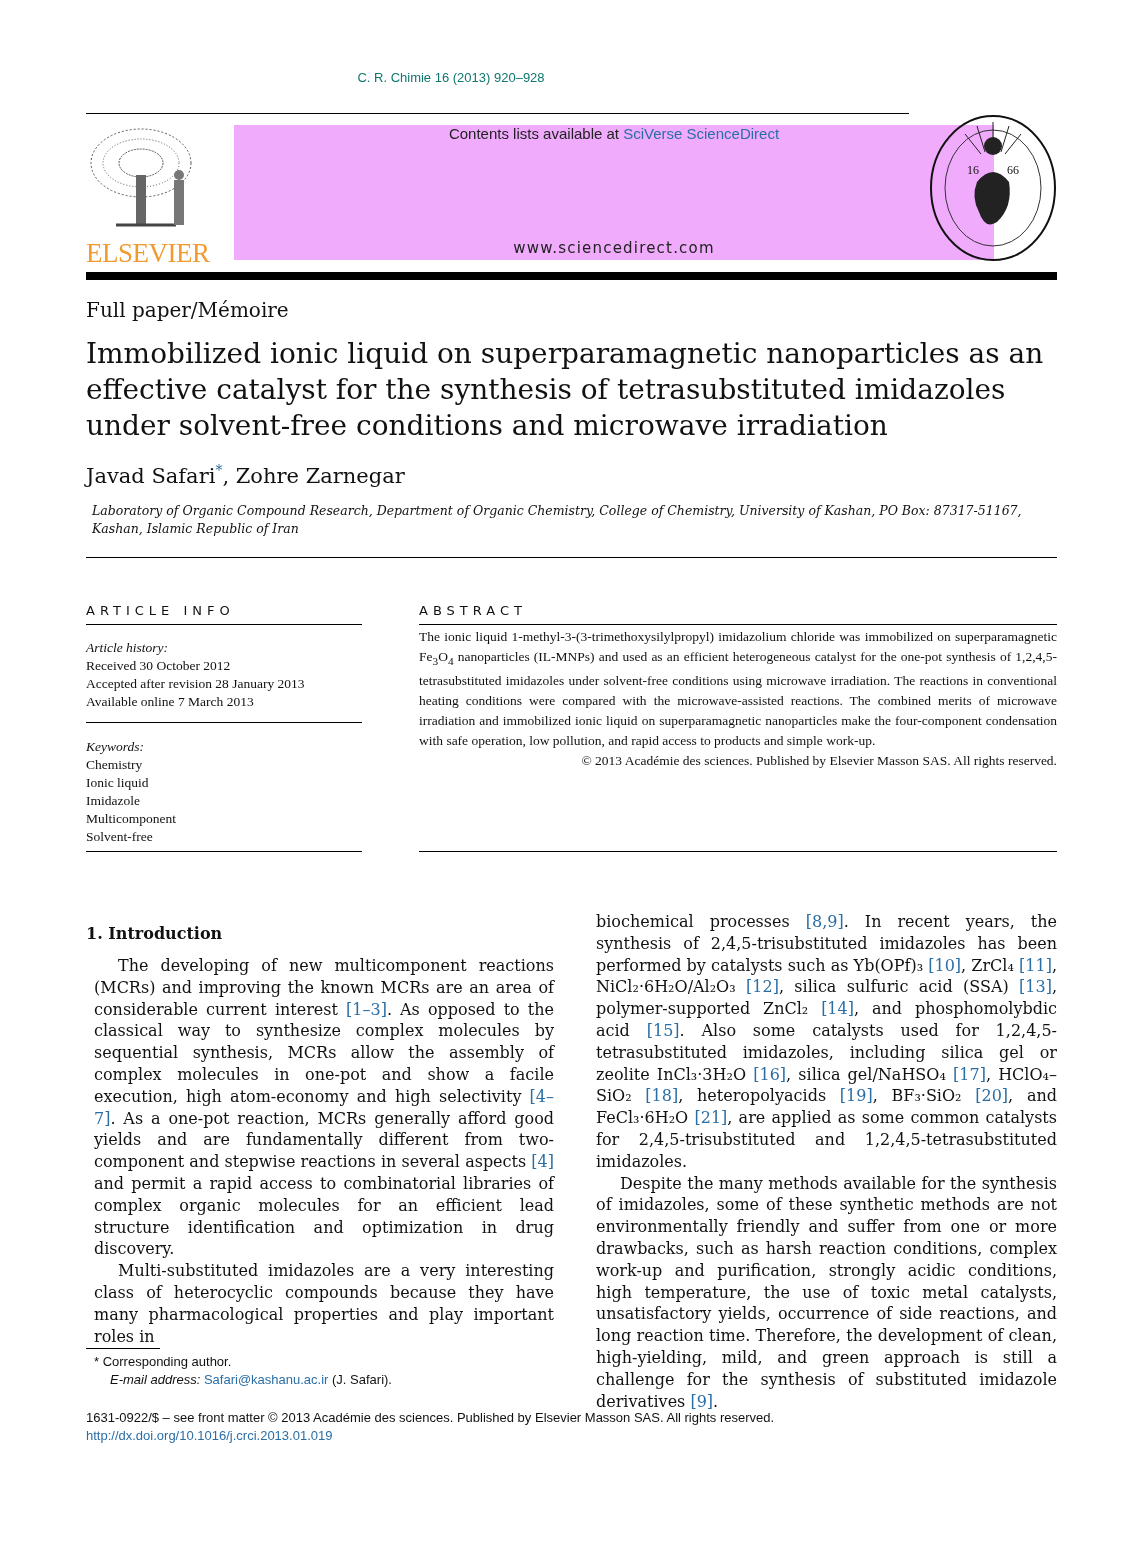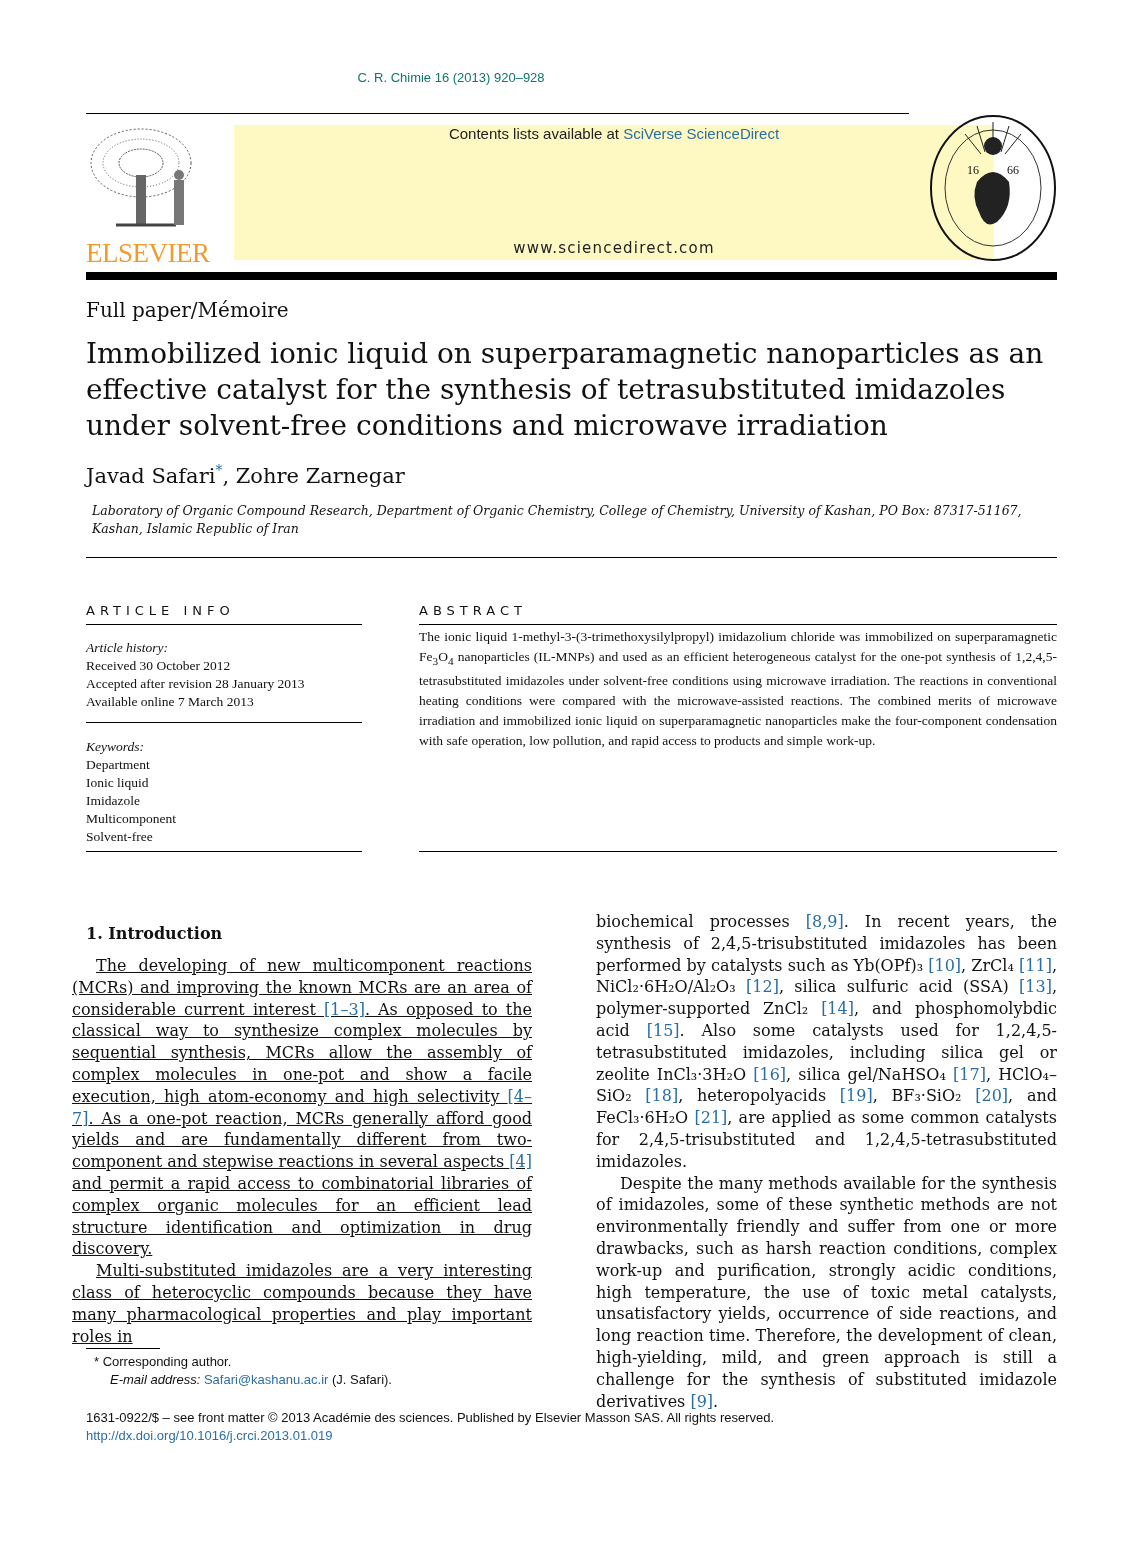--- a/index.html
+++ b/index.html
@@ -1,21 +1,21 @@
 <!DOCTYPE html>
 <html><head>
 <meta charset="utf-8">
 <style>
   html,body{margin:0;padding:0;background:#fff;}
   body{width:1134px;height:1548px;position:relative;font-family:"DejaVu Serif","Liberation Serif",serif;color:#111;overflow:hidden;}
   .abs{position:absolute;margin-top:12px;}
   .link{color:#2a6ea6;}
   .citation{position:absolute;top:70px;left:0;width:902px;text-align:center;font-family:"Liberation Sans",sans-serif;font-size:13px;color:#0f766e;}
   .topline{position:absolute;top:113px;left:86px;width:823px;height:1px;background:#000;}
-  .banner{position:absolute;top:125px;left:234px;width:760px;height:135px;background:#fef9c3;}
+  .banner{position:absolute;top:125px;left:234px;width:760px;height:135px;background:#f0abfc;}
   .banner .contents{position:absolute;top:0;width:100%;text-align:center;font-family:"Liberation Sans",sans-serif;font-size:15px;color:#222;}
   .banner .jtitle{position:absolute;top:46px;width:100%;text-align:center;font-size:30px;font-family:"Liberation Serif",serif;color:#111;}
   .banner .url{position:absolute;top:114px;width:100%;text-align:center;font-family:"DejaVu Sans",sans-serif;font-size:15px;letter-spacing:1.2px;color:#222;}
   .elsevier-logo{position:absolute;top:125px;left:86px;width:125px;height:140px;}
   .elsevier-word{position:absolute;top:238px;left:86px;font-family:"Liberation Serif",serif;font-size:27px;color:#f29a2e;letter-spacing:-0.5px;}
   .academie-logo{position:absolute;top:112px;left:927px;width:132px;height:152px;}
   .thickbar{position:absolute;top:272px;left:86px;width:971px;height:8px;background:#000;}
   .section-type{position:absolute;top:298px;left:86px;font-size:20px;font-family:"DejaVu Serif",serif;}
   .title{position:absolute;top:336px;left:86px;width:960px;font-size:28px;line-height:36px;font-family:"DejaVu Serif",serif;}
   .authors{position:absolute;top:462px;left:86px;font-size:21px;}
@@ -87,37 +87,38 @@
 <div class="hr" style="top:624px;left:86px;width:276px;"></div>
 <div class="abs small" style="top:627px;left:86px;font-family:'Liberation Serif',serif;font-size:13.5px;">
   <div style="font-style:italic;">Article history:</div>
   <div>Received 30 October 2012</div>
   <div>Accepted after revision 28 January 2013</div>
   <div>Available online 7 March 2013</div>
 </div>
 <div class="hr" style="top:722px;left:86px;width:276px;"></div>
 <div class="abs small" style="top:726px;left:86px;font-family:'Liberation Serif',serif;font-size:13.5px;">
   <div style="font-style:italic;">Keywords:</div>
-  <div>Department</div>
+  <div>Chemistry</div>
   <div>Ionic liquid</div>
   <div>Imidazole</div>
   <div>Multicomponent</div>
   <div>Solvent-free</div>
 </div>
 <div class="hr" style="top:851px;left:86px;width:276px;"></div>
 
 <div class="abs caps" style="top:591px;left:419px;">ABSTRACT</div>
 <div class="hr" style="top:624px;left:419px;width:638px;"></div>
 <div class="abstract">
   <span>The ionic liquid 1-methyl-3-(3-trimethoxysilylpropyl) imidazolium chloride was immobilized on superparamagnetic Fe</span><sub>3</sub><span>O</span><sub>4</sub><span> nanoparticles (IL-MNPs) and used as an efficient heterogeneous catalyst for the one-pot synthesis of 1,2,4,5-tetrasubstituted imidazoles under solvent-free conditions using microwave irradiation. The reactions in conventional heating conditions were compared with the microwave-assisted reactions. The combined merits of microwave irradiation and immobilized ionic liquid on superparamagnetic nanoparticles make the four-component condensation with safe operation, low pollution, and rapid access to products and simple work-up.</span>
+  <div style="text-align:right;">© 2013 Académie des sciences. Published by Elsevier Masson SAS. All rights reserved.</div>
 </div>
 <div class="hr" style="top:851px;left:419px;width:638px;"></div>
 
 <div class="abs" style="top:912px;left:86px;font-size:16px;font-weight:bold;font-family:'DejaVu Serif',serif;">1.  Introduction</div>
-<div class="col" style="top:955px;left:72px;width:460px;text-decoration:underline;">
+<div class="col" style="top:955px;left:94px;width:460px;">
   <p class="indent"><span>The developing of new multicomponent reactions (MCRs) and improving the known MCRs are an area of considerable current interest </span><span class="link">[1–3]</span><span>. As opposed to the classical way to synthesize complex molecules by sequential synthesis, MCRs allow the assembly of complex molecules in one-pot and show a facile execution, high atom-economy and high selectivity </span><span class="link">[4–7]</span><span>. As a one-pot reaction, MCRs generally afford good yields and are fundamentally different from two-component and stepwise reactions in several aspects </span><span class="link">[4]</span><span> and permit a rapid access to combinatorial libraries of complex organic molecules for an efficient lead structure identification and optimization in drug discovery.</span></p>
   <p class="indent">Multi-substituted imidazoles are a very interesting class of heterocyclic compounds because they have many pharmacological properties and play important roles in</p>
 </div>
 
 <div class="col" style="top:911px;left:596px;width:461px;">
   <p>
     <span>biochemical processes </span><span class="link">[8,9]</span><span>. In recent years, the synthesis of 2,4,5-trisubstituted imidazoles has been performed by catalysts such as Yb(OPf)₃ </span><span class="link">[10]</span><span>, ZrCl₄ </span><span class="link">[11]</span><span>, NiCl₂·6H₂O/Al₂O₃ </span><span class="link">[12]</span><span>, silica sulfuric acid (SSA) </span><span class="link">[13]</span><span>, polymer-supported ZnCl₂ </span><span class="link">[14]</span><span>, and phosphomolybdic acid </span><span class="link">[15]</span><span>. Also some catalysts used for 1,2,4,5-tetrasubstituted imidazoles, including silica gel or zeolite InCl₃·3H₂O </span><span class="link">[16]</span><span>, silica gel/NaHSO₄ </span><span class="link">[17]</span><span>, HClO₄–SiO₂ </span><span class="link">[18]</span><span>, heteropolyacids </span><span class="link">[19]</span><span>, BF₃·SiO₂ </span><span class="link">[20]</span><span>, and FeCl₃·6H₂O </span><span class="link">[21]</span><span>, are applied as some common catalysts for 2,4,5-trisubstituted and 1,2,4,5-tetrasubstituted imidazoles.</span>
   </p>
   <p class="indent"><span>Despite the many methods available for the synthesis of imidazoles, some of these synthetic methods are not environmentally friendly and suffer from one or more drawbacks, such as harsh reaction conditions, complex work-up and purification, strongly acidic conditions, high temperature, the use of toxic metal catalysts, unsatisfactory yields, occurrence of side reactions, and long reaction time. Therefore, the development of clean, high-yielding, mild, and green approach is still a challenge for the synthesis of substituted imidazole derivatives </span><span class="link">[9]</span><span>.</span></p>
 </div>

